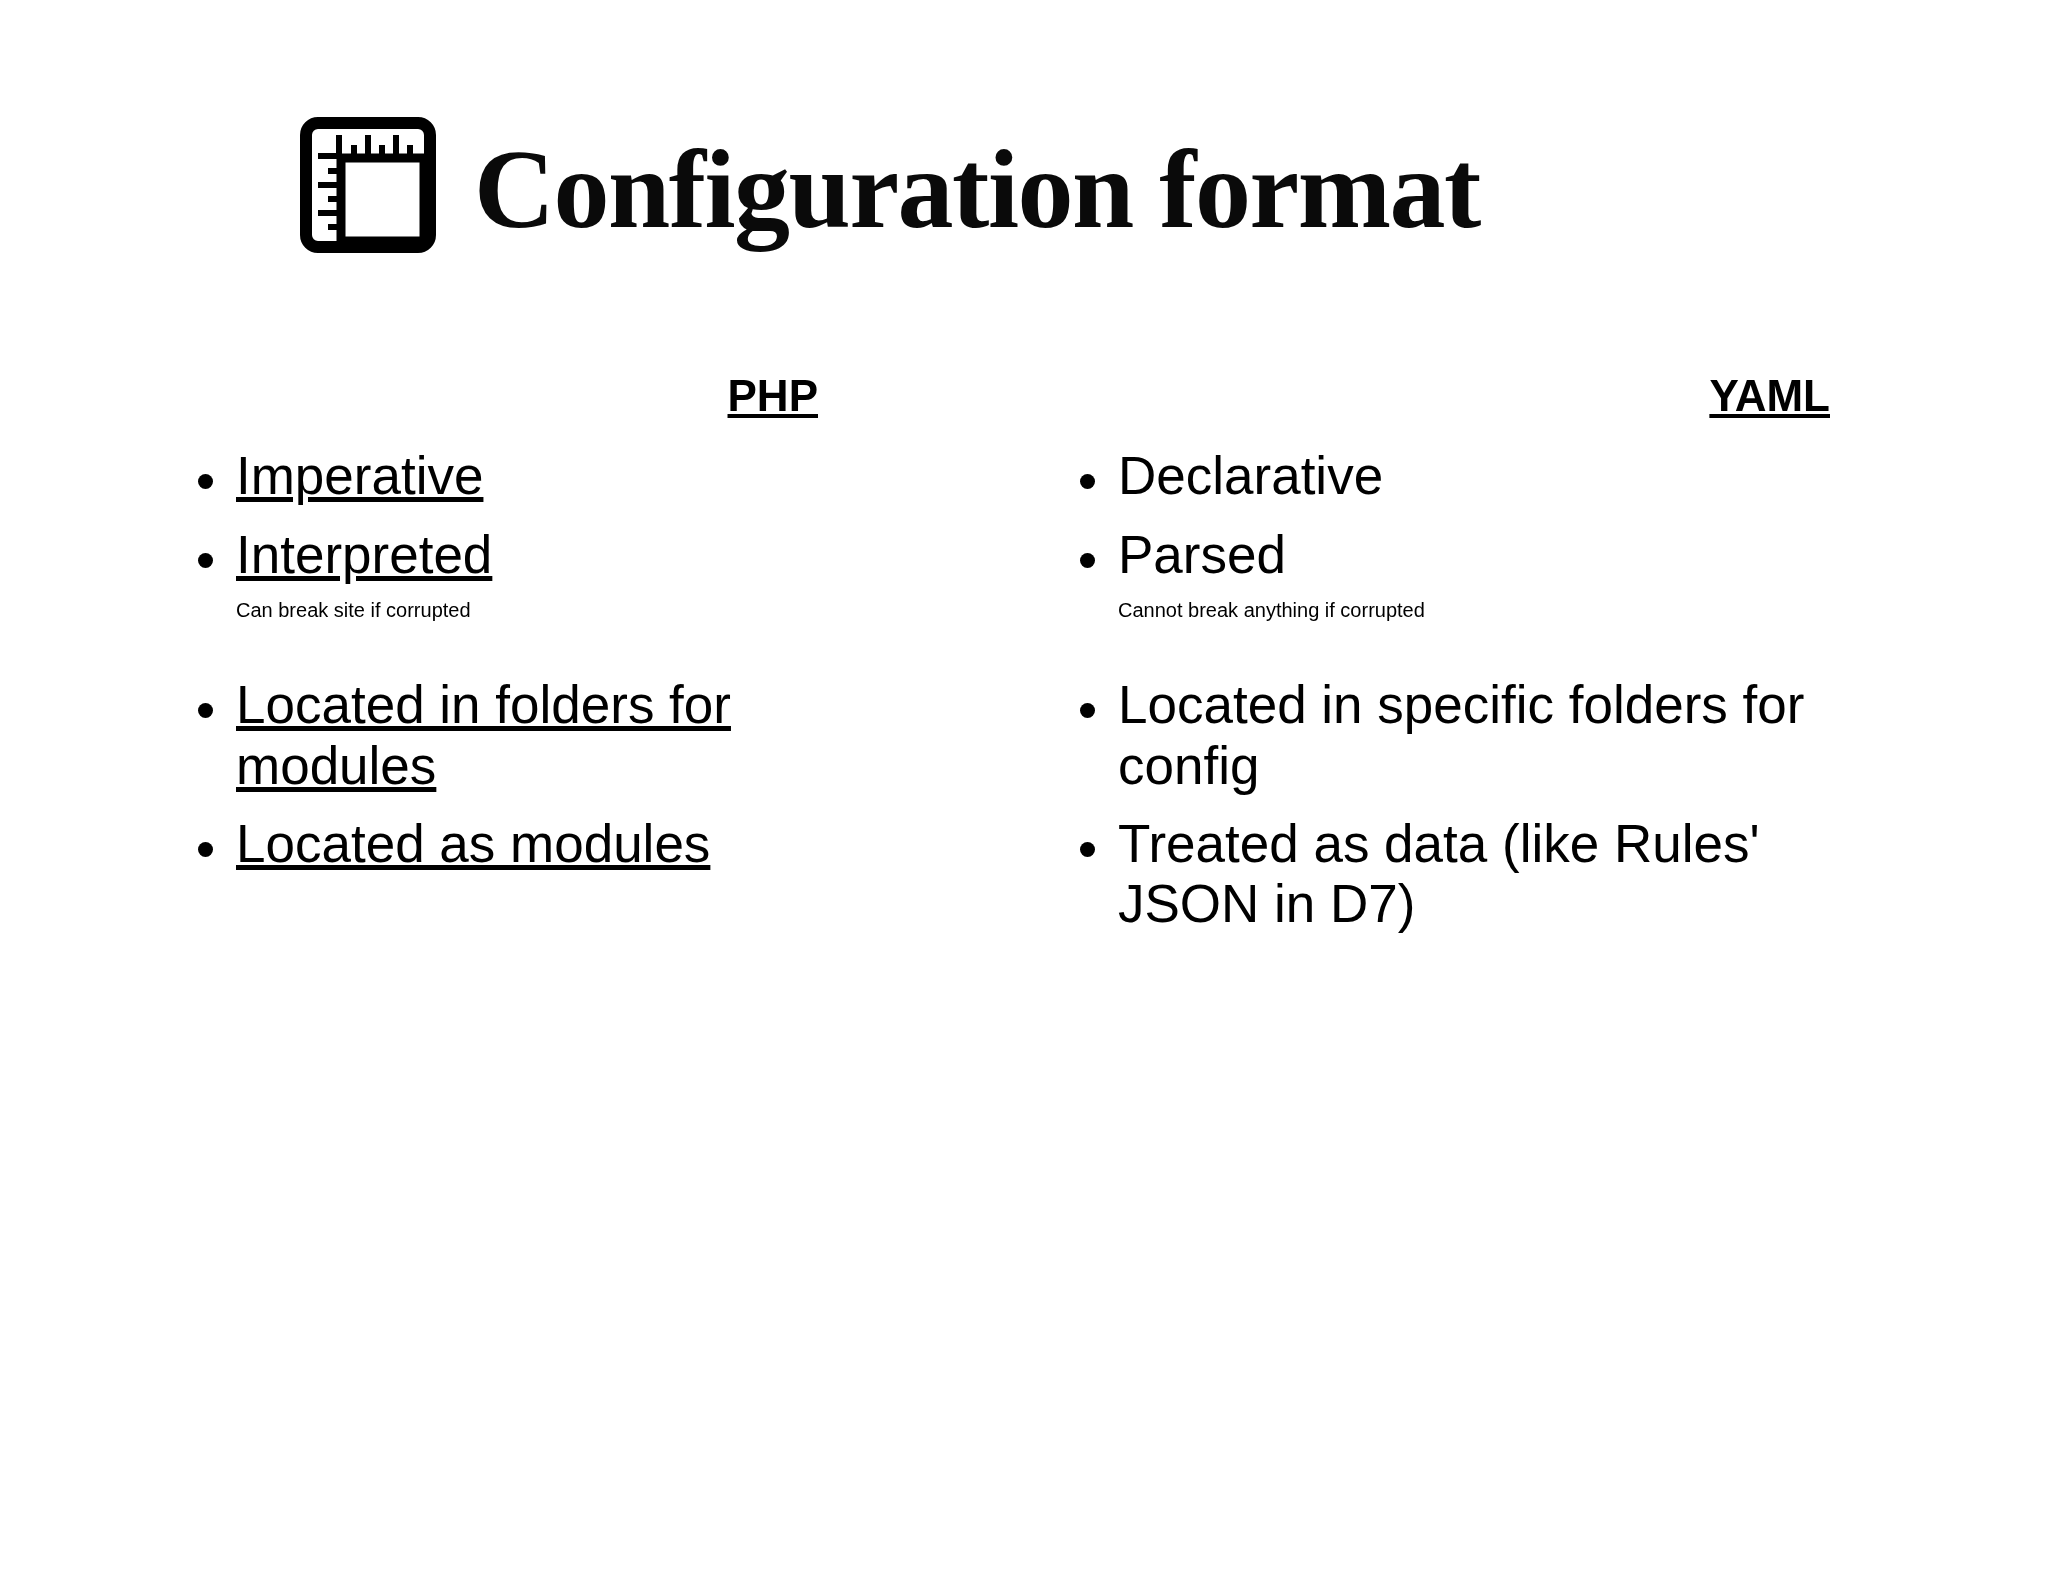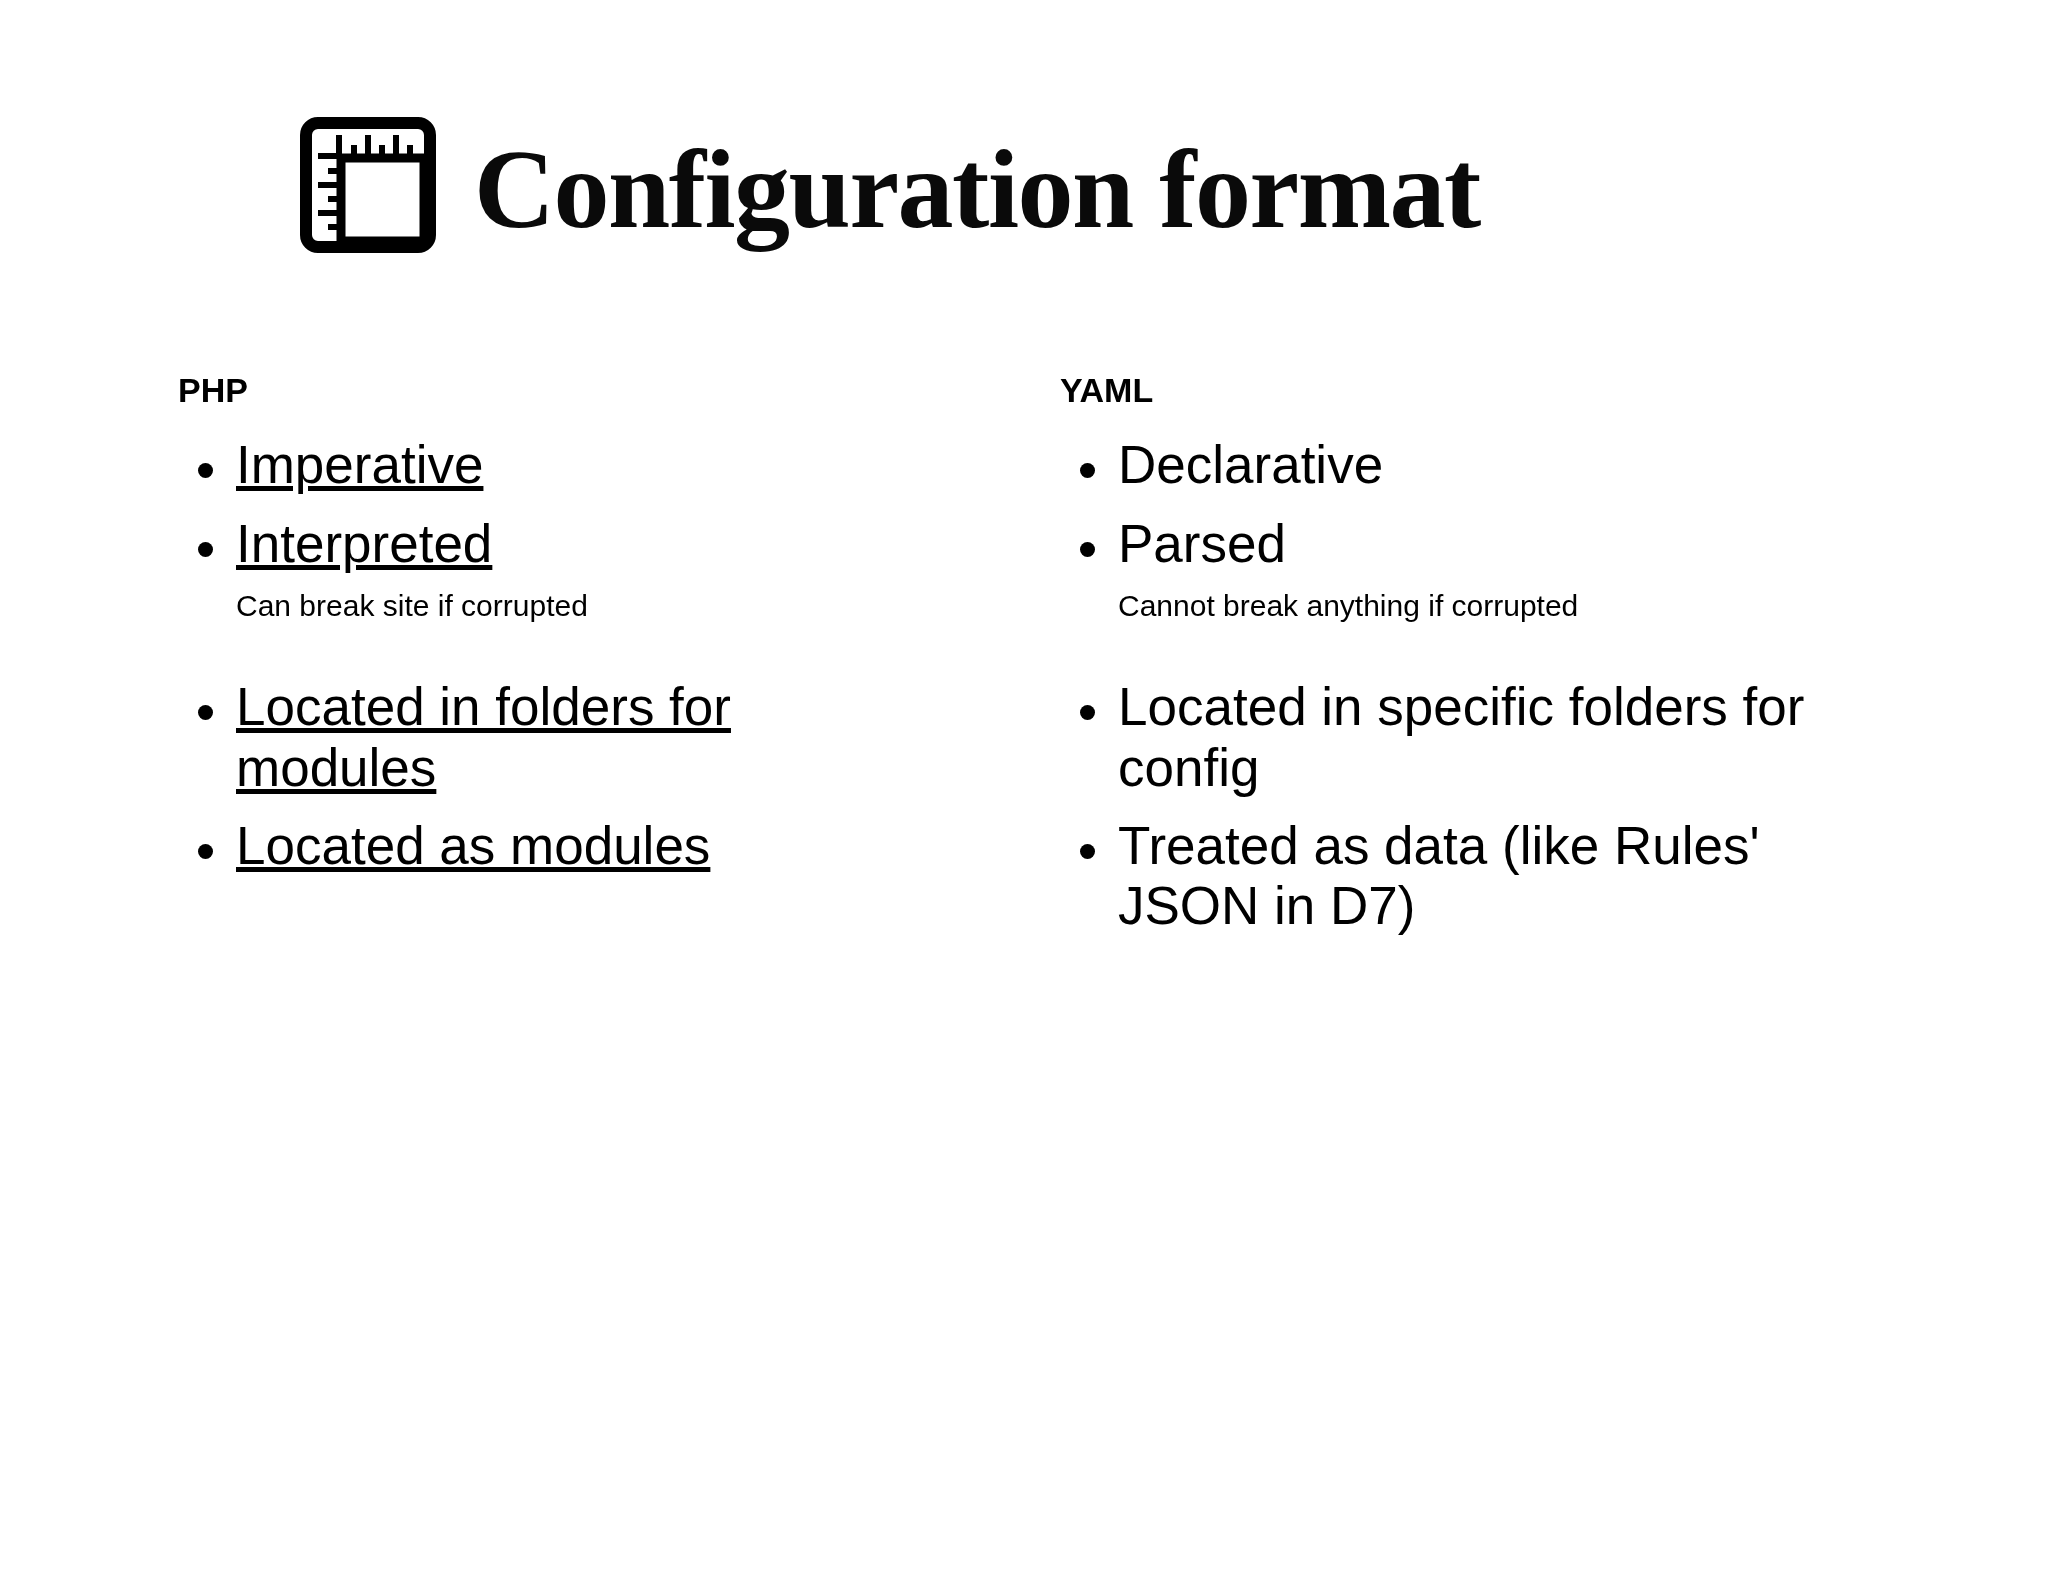--- a/index.html
+++ b/index.html
@@ -60,25 +60,26 @@
     padding-left: 178px;
     padding-right: 60px;
   }
   .column.yaml {
     width: 1018px;
     padding-left: 30px;
     padding-right: 60px;
   }
 
   .col-header {
-    font-size: 34px;
+    font-size: 44px;
     font-weight: bold;
-    text-align: left;
+    text-align: right;
     line-height: 1.1;
     margin: 0 0 26px 0;
+    text-decoration: underline;
   }
   .column.php .col-header {
     width: 640px;
     margin-left: 0;
   }
   .column.yaml .col-header {
     width: 770px;
     margin-left: 0;
   }
 
@@ -105,21 +106,21 @@
     background: #000;
   }
   li.bullet-item.gap-before {
     margin-top: 52px;
   }
   .bullet-text {
     display: block;
   }
   .sub-note {
     display: block;
-    font-size: 30px;
+    font-size: 20px;
     line-height: 1.3;
     margin-top: 12px;
   }
 
   
   .column.php .bullet-text { max-width: 600px; text-decoration: underline; }
   .column.yaml .bullet-text { max-width: 740px; }
 </style>
 </head>
 <body>

